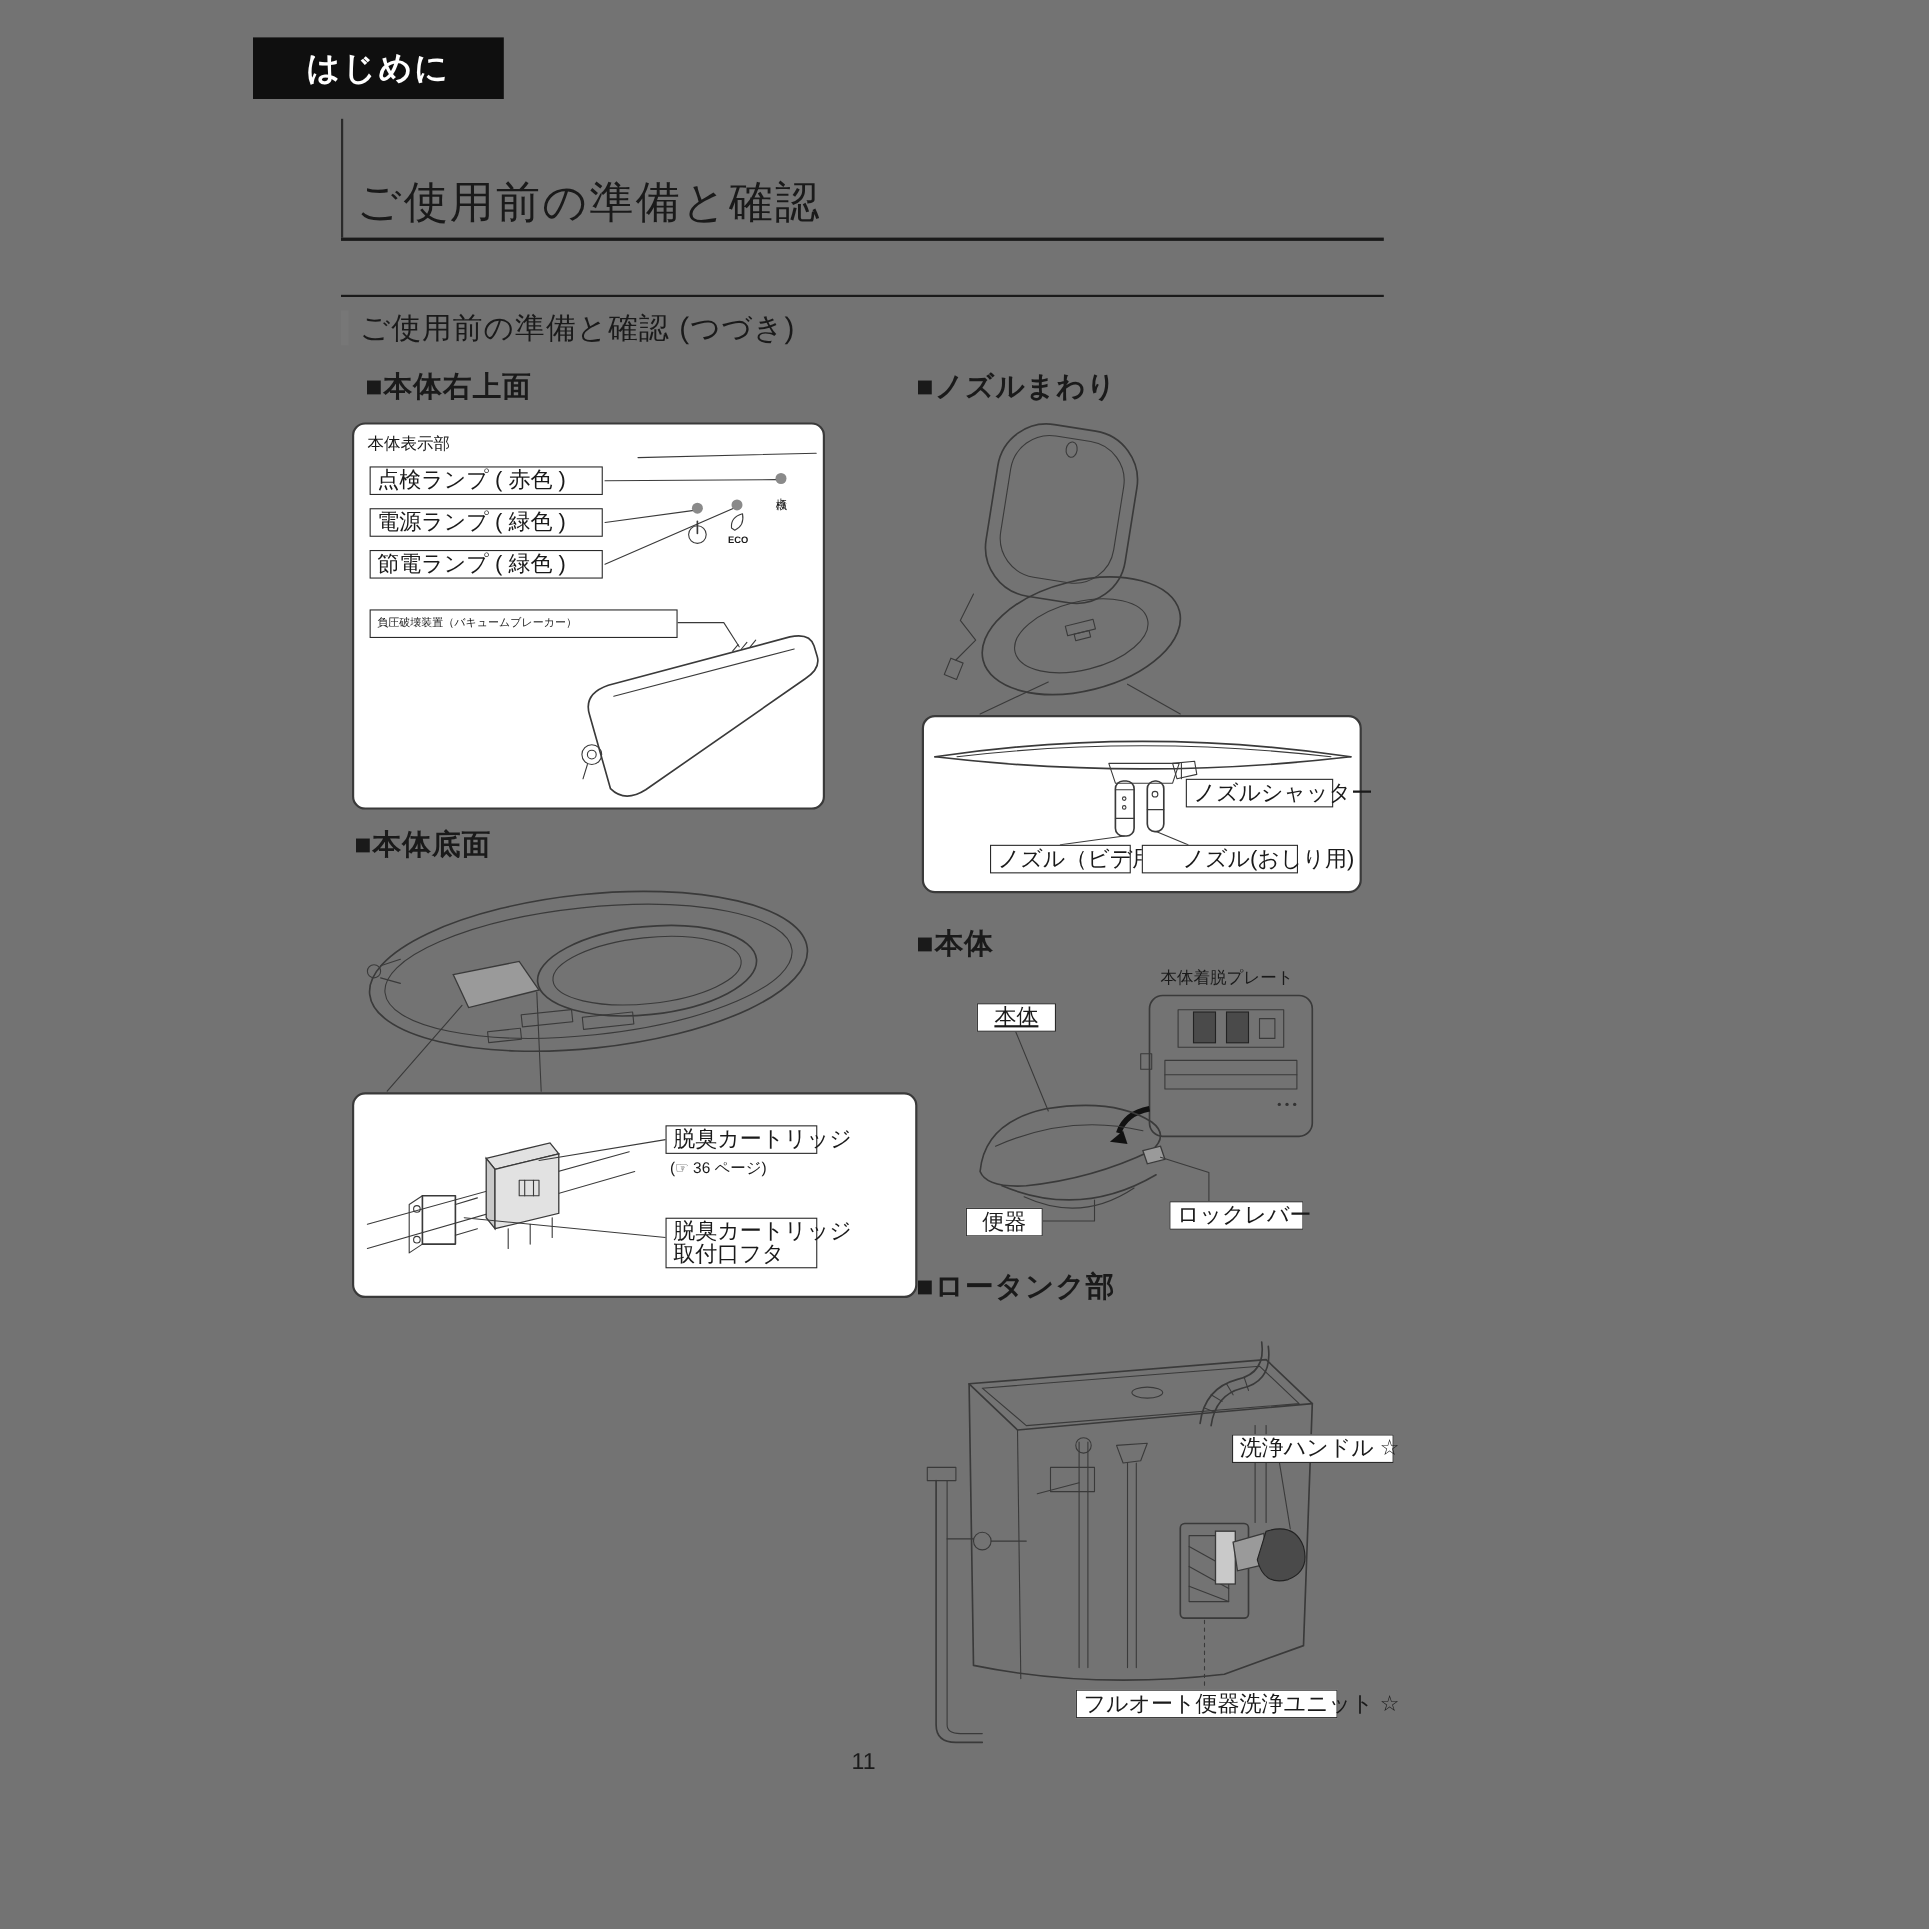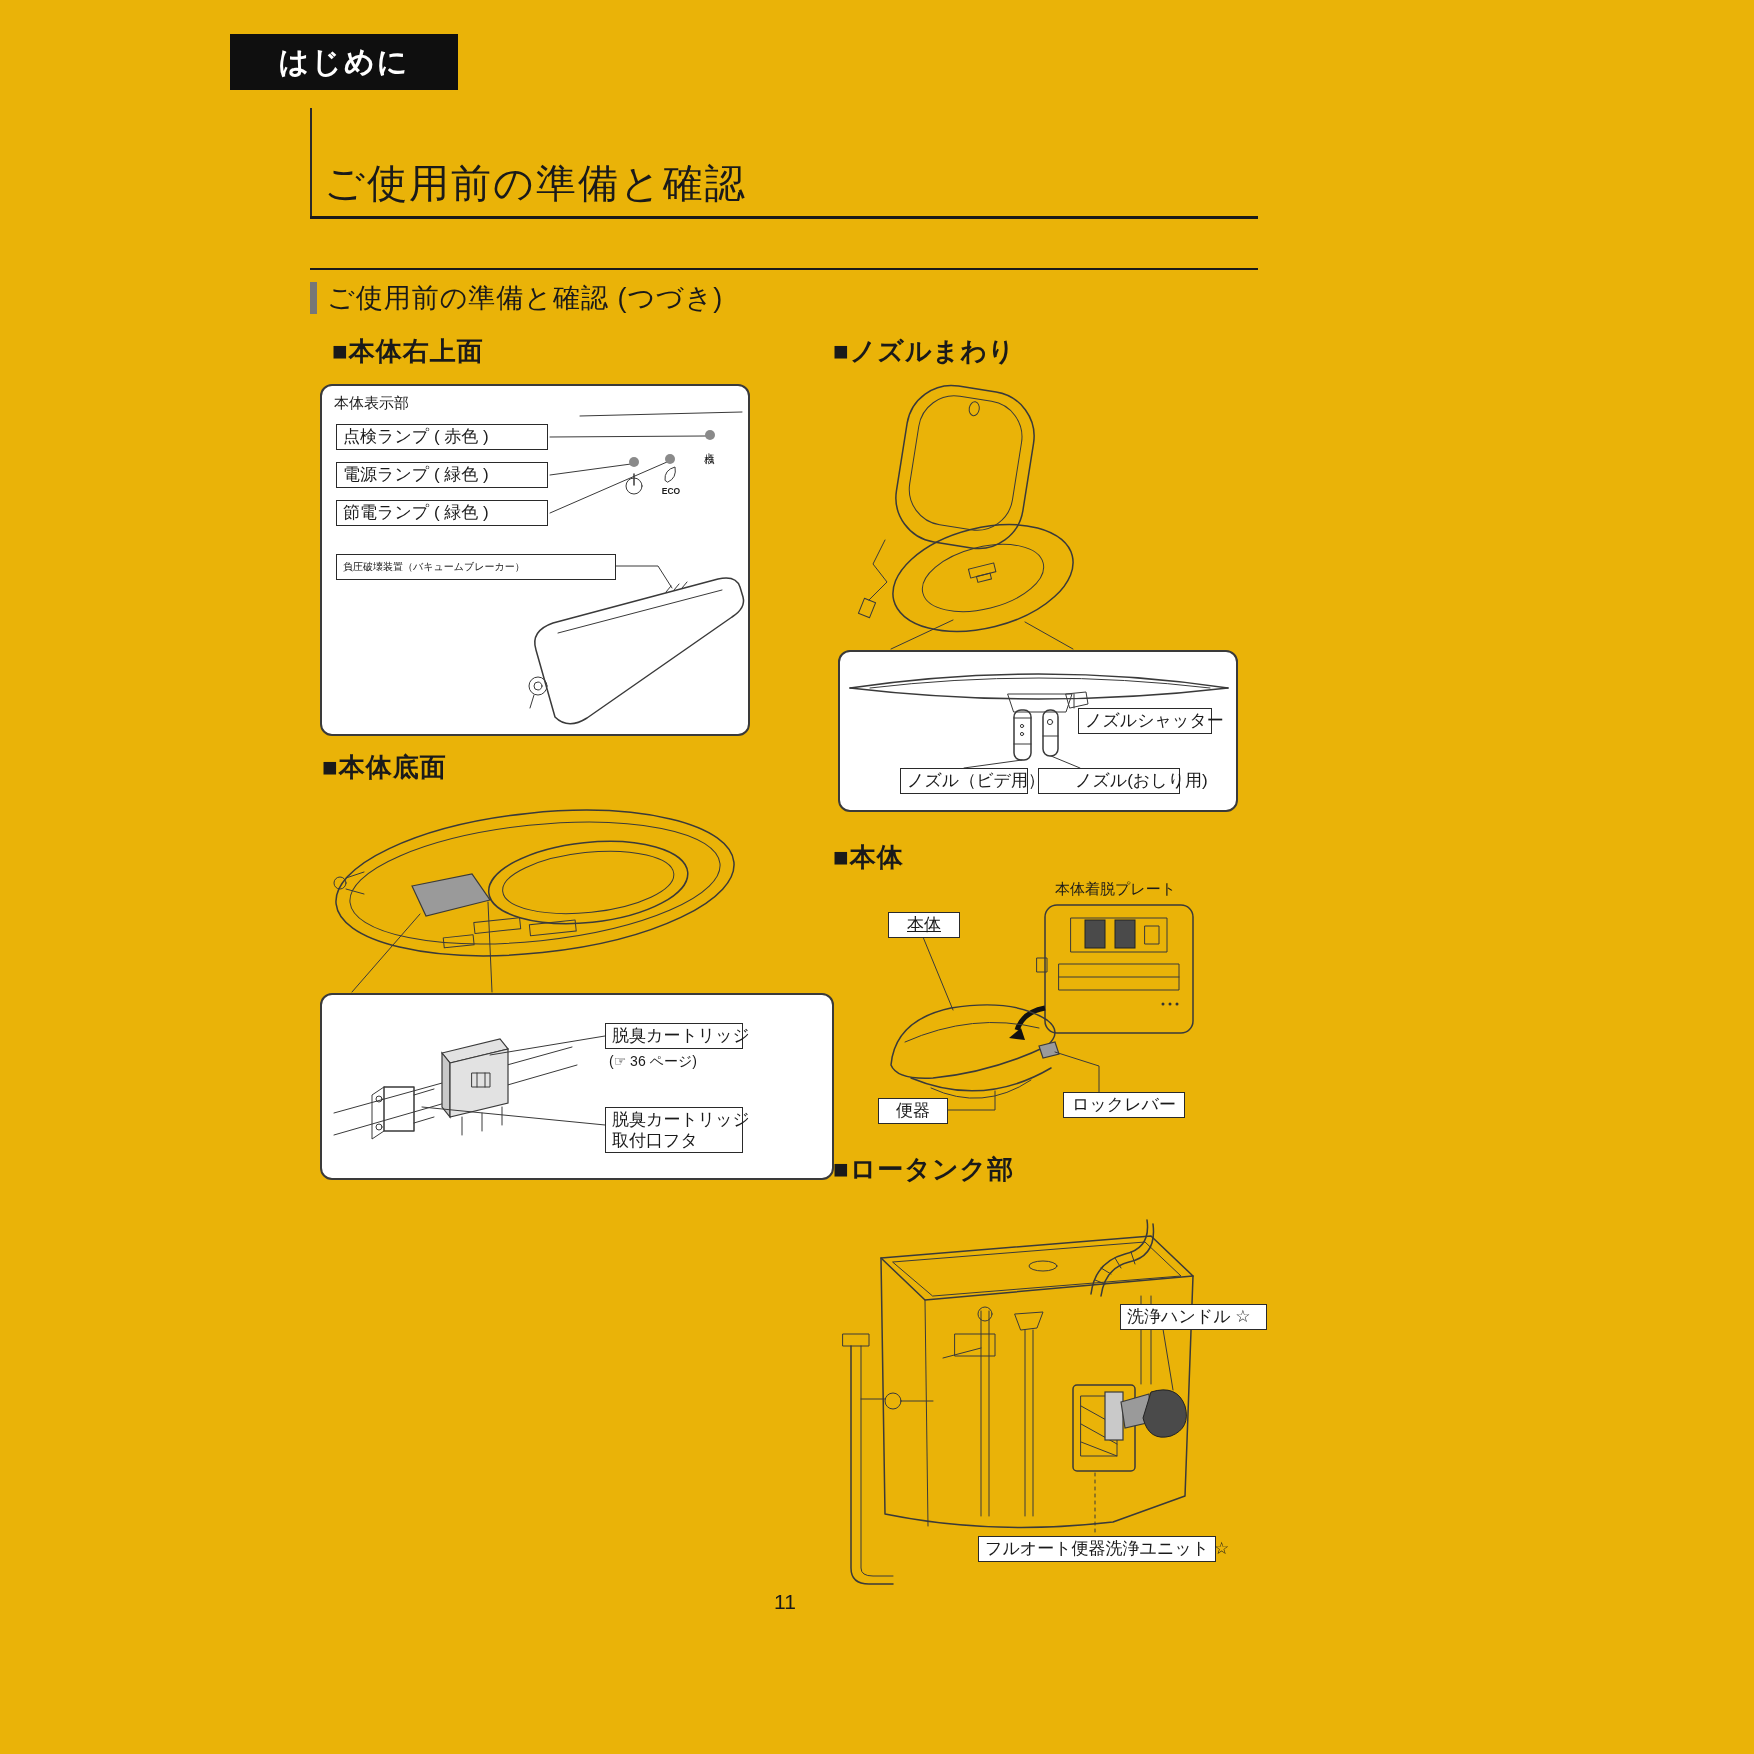--- a/index.html
+++ b/index.html
@@ -1,21 +1,21 @@
 <!DOCTYPE html>
 <html><head>
 <meta charset="utf-8">
 <style>
   * { box-sizing: border-box; margin: 0; padding: 0; }
   html, body { background: #ffffff; }
   .page {
     position: relative;
     width: 1754px;
     height: 1754px;
-    background: #eab308;
+    background: #737373;
     font-family: "Liberation Sans", "DejaVu Sans", sans-serif;
     color: #1a1a1a;
     overflow: hidden;
   }
   .abs { position: absolute; }
 
   .chapter-tag {
     position: absolute;
     left: 230px; top: 34px;
     width: 228px; height: 56px;
@@ -51,21 +51,21 @@
     position: absolute;
     border: 2px solid #3a3a3a;
     border-radius: 12px;
     background: #fff;
   }
 
   .lbl {
     position: absolute;
     border: 1.5px solid #2a2a2a;
     background: #fff;
-    font-size: 17px;
+    font-size: 20px;
     line-height: 22px;
     padding: 1px 6px;
     white-space: nowrap;
     color: #1a1a1a;
   }
   .lbl.center { text-align: center; }
   .lbl .line { display: block; line-height: 21px; }
 
   .plain-note { position: absolute; font-size: 14px; white-space: nowrap; }
 

